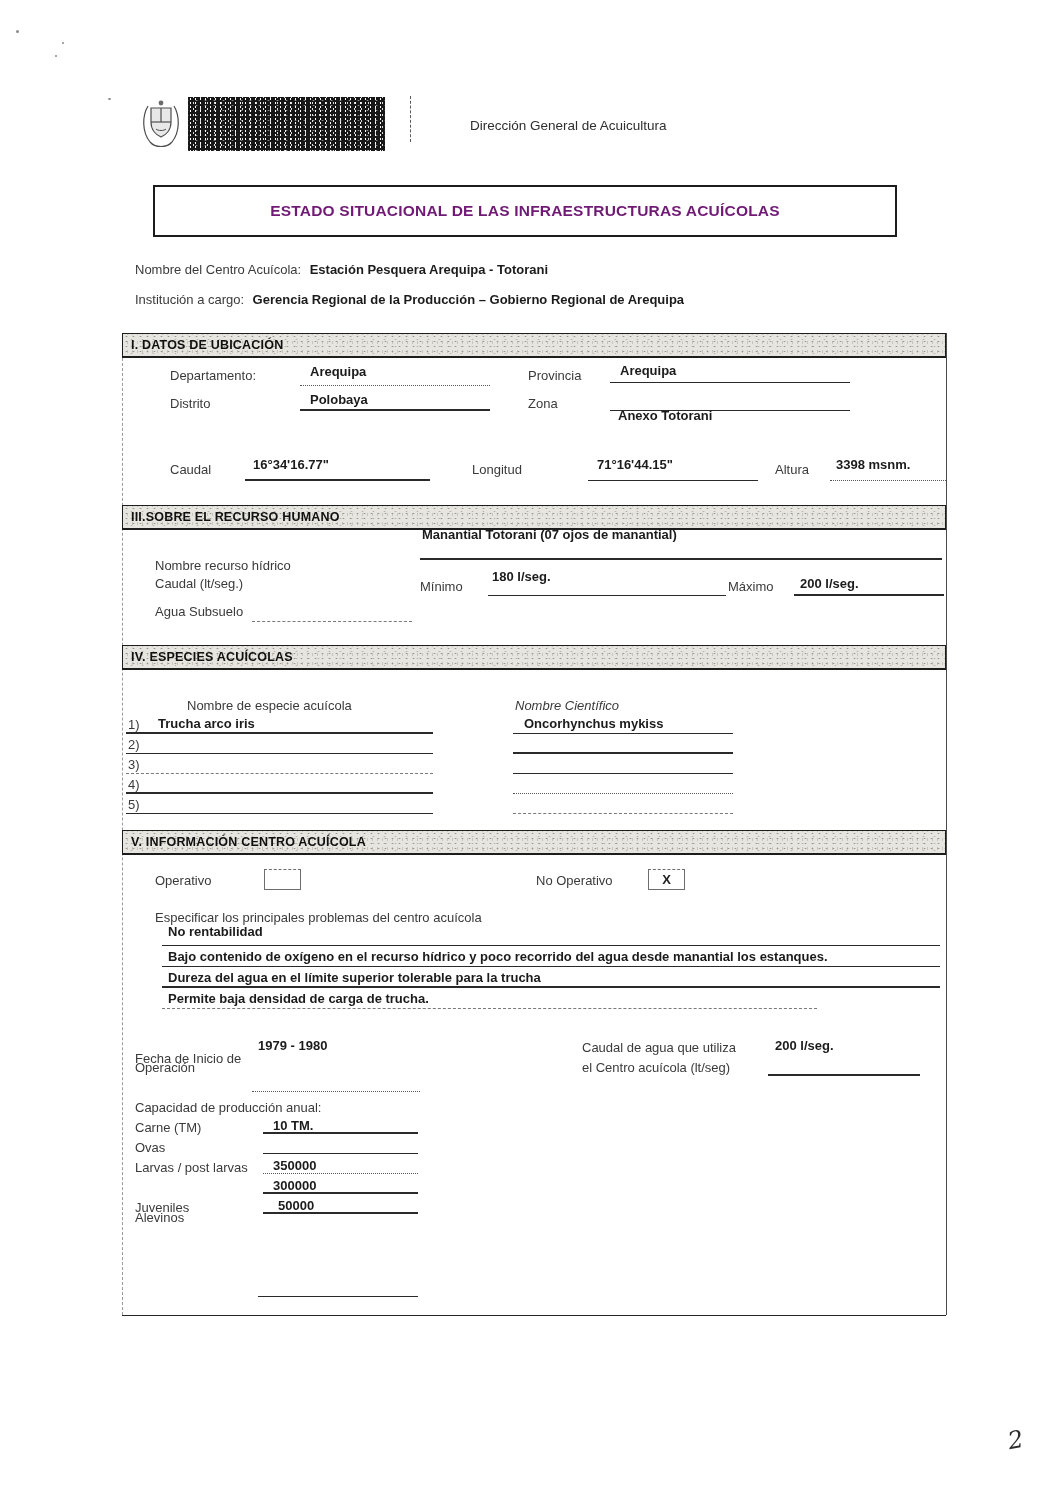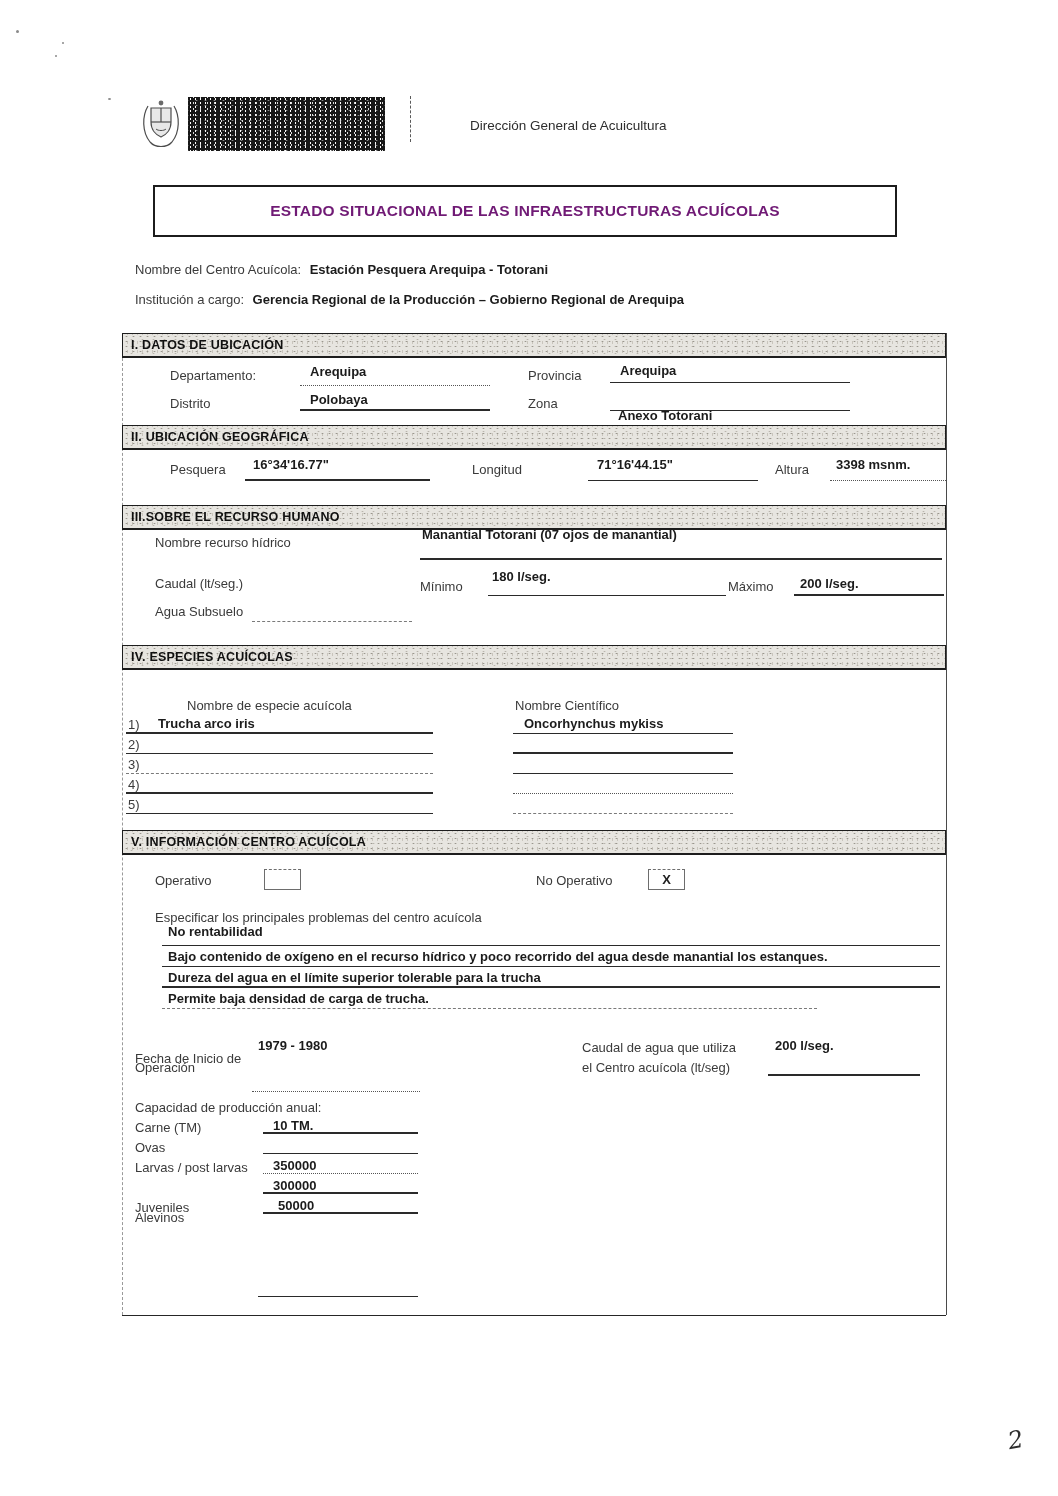--- a/index.html
+++ b/index.html
@@ -142,56 +142,53 @@
   <div class="abs val" style="left:620px;top:363px;">Arequipa</div>
   <div class="ul" style="left:610px;top:367px;width:240px;height:16px;"></div>
 
   <div class="abs lbl" style="left:170px;top:396px;">Distrito</div>
   <div class="abs val" style="left:310px;top:392px;">Polobaya</div>
   <div class="ul ul-thick" style="left:300px;top:395px;width:190px;height:16px;"></div>
   <div class="abs lbl" style="left:528px;top:396px;">Zona</div>
   <div class="abs val" style="left:618px;top:392px;margin-top:16px;">Anexo Totorani</div>
   <div class="ul" style="left:610px;top:395px;width:240px;height:16px;"></div>
 
-  <div class="sec-bar" style="top:425px;">
-    <span class="sec-title">II. UBICACIÓN GEOGRÁFICA</span>
-  </div>
-  <div class="abs lbl" style="left:170px;top:462px;">Pesquera</div>
+  <div class="abs lbl" style="left:170px;top:462px;">Caudal</div>
   <div class="abs val" style="left:253px;top:457px;">16°34'16.77"</div>
   <div class="ul ul-thick" style="left:245px;top:465px;width:185px;height:16px;"></div>
   <div class="abs lbl" style="left:472px;top:462px;">Longitud</div>
   <div class="abs val" style="left:597px;top:457px;">71°16'44.15"</div>
   <div class="ul" style="left:588px;top:465px;width:170px;height:16px;"></div>
   <div class="abs lbl" style="left:775px;top:462px;">Altura</div>
   <div class="abs val" style="left:836px;top:457px;">3398 msnm.</div>
   <div class="ul ul-dot" style="left:830px;top:465px;width:116px;height:16px;"></div>
 
   <div class="sec-bar" style="top:505px;">
     <span class="sec-title">III.SOBRE EL RECURSO HUMANO</span>
   </div>
-  <div class="abs lbl" style="left:155px;top:535px;">Nombre recurso hídrico</div>
+  <div class="abs lbl" style="left:155px;top:558px;">Nombre recurso hídrico</div>
   <div class="abs val" style="left:422px;top:527px;">Manantial Totorani (07 ojos de manantial)</div>
   <div class="ul ul-thick" style="left:420px;top:540px;width:522px;height:20px;"></div>
 
   <div class="abs lbl" style="left:155px;top:576px;">Caudal (lt/seg.)</div>
   <div class="abs lbl" style="left:420px;top:579px;">Mínimo</div>
   <div class="abs val" style="left:492px;top:569px;">180 l/seg.</div>
   <div class="ul" style="left:488px;top:580px;width:238px;height:16px;"></div>
   <div class="abs lbl" style="left:728px;top:579px;">Máximo</div>
   <div class="abs val" style="left:800px;top:576px;">200 l/seg.</div>
   <div class="ul ul-thick" style="left:794px;top:580px;width:150px;height:16px;"></div>
 
   <div class="abs lbl" style="left:155px;top:604px;">Agua Subsuelo</div>
   <div class="ul ul-dash ul-gray" style="left:252px;top:606px;width:160px;height:16px;"></div>
 
   <div class="sec-bar" style="top:645px;">
     <span class="sec-title">IV.  ESPECIES ACUÍCOLAS</span>
   </div>
   <div class="abs lbl" style="left:155px;top:698px;margin-left:32px;">Nombre de especie acuícola</div>
-  <div class="abs lbl" style="left:515px;top:698px;">Nombre Científico</div>
+  <div class="abs lbl" style="left:515px;top:698px;font-style:italic;">Nombre Científico</div>
 
   <div class="abs lbl" style="left:128px;top:717px;">1)</div>
   <div class="abs val" style="left:158px;top:716px;">Trucha arco iris</div>
   <div class="ul ul-thick" style="left:126px;top:718px;width:307px;height:16px;"></div>
   <div class="abs val" style="left:524px;top:716px;">Oncorhynchus mykiss</div>
   <div class="ul" style="left:513px;top:718px;width:220px;height:16px;"></div>
 
   <div class="abs lbl" style="left:128px;top:737px;">2)</div>
   <div class="abs val" style="left:158px;top:736px;"></div>
   <div class="ul" style="left:126px;top:738px;width:307px;height:16px;"></div>

